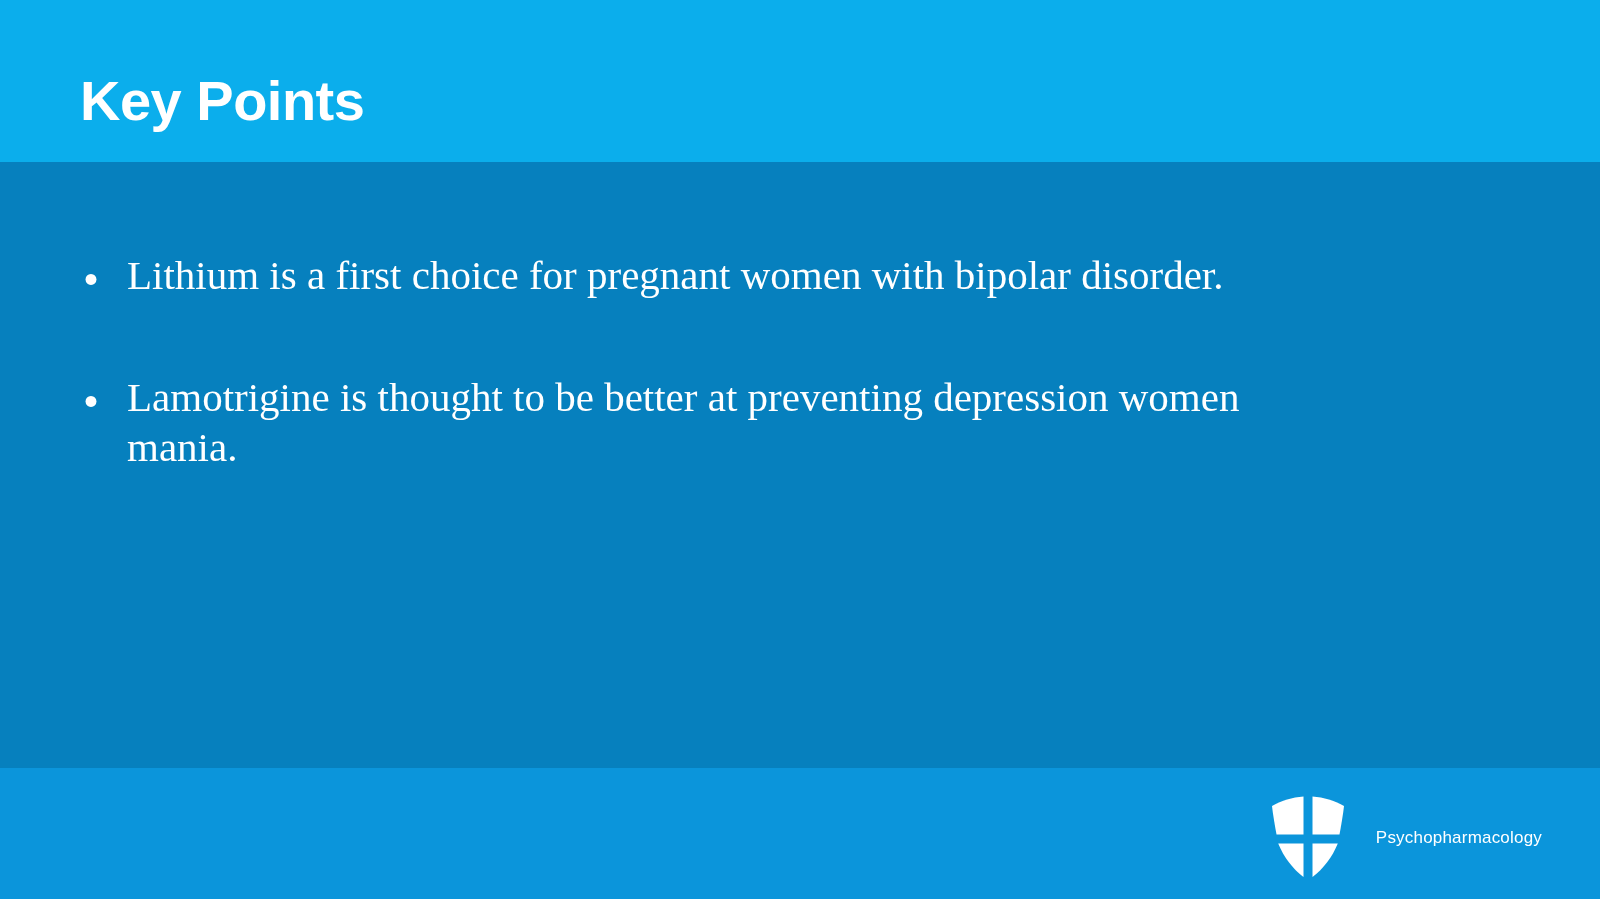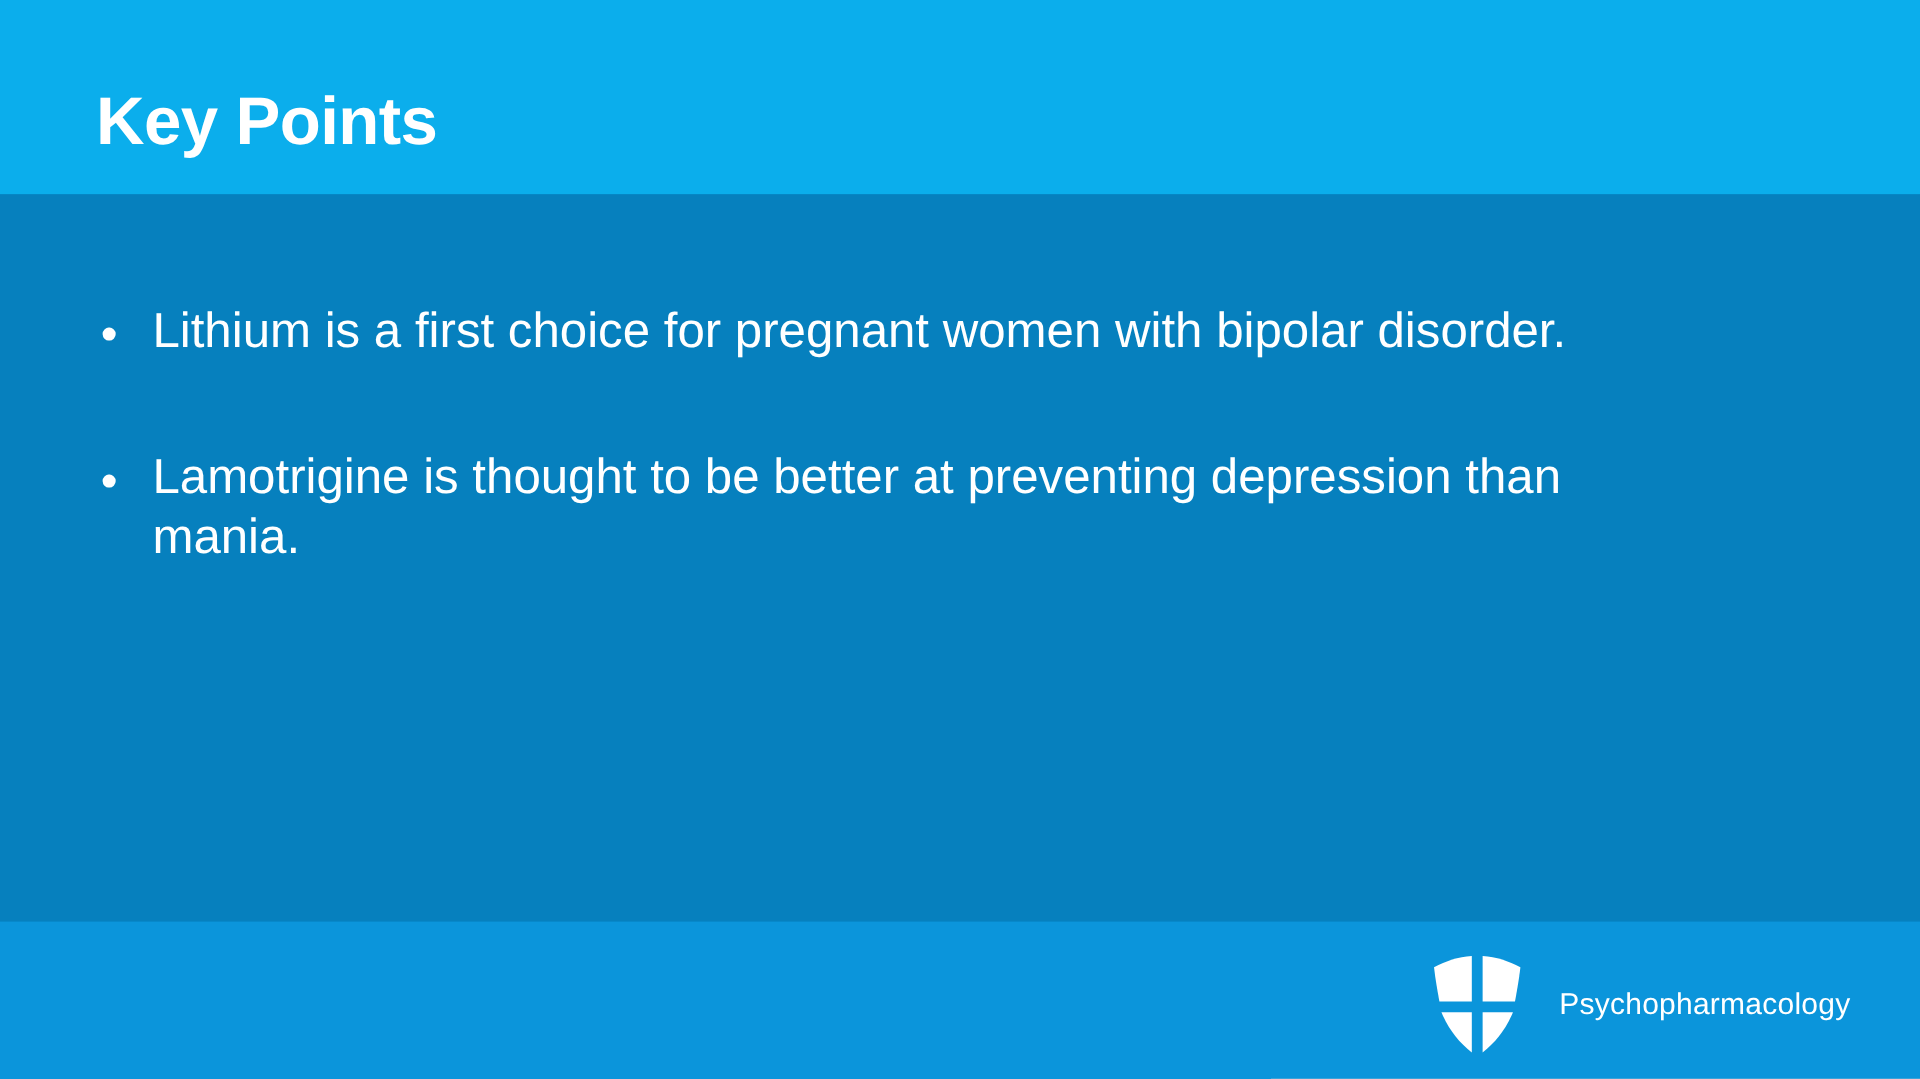--- a/index.html
+++ b/index.html
@@ -68,20 +68,21 @@
     padding-left: 4px;
     box-sizing: border-box;
   }
   .bullet-text {
     flex: 1 1 auto;
     color: #ffffff;
     font-size: 41px;
     line-height: 50px;
     font-weight: normal;
     max-width: 1180px;
+    font-family: Liberation Serif, serif;
   }
   
   .footer {
     position: absolute;
     left: 0;
     top: 768px;
     width: 1600px;
     height: 131px;
     background: #0b95db;
   }
@@ -94,21 +95,21 @@
   }
   .brand-logo {
     width: 76px;
     height: 86px;
     flex: 0 0 auto;
     display: block;
   }
   .brand-text {
     margin-left: 30px;
     color: #ffffff;
-    font-size: 25px;
+    font-size: 17px;
     line-height: 33px;
     font-weight: normal;
     letter-spacing: 0.2px;
   }
   .brand-line {
     display: block;
     white-space: nowrap;
   }
 </style>
 </head>
@@ -123,21 +124,21 @@
   <div class="body-area">
     <div class="bullet-list">
 
       <div class="bullet-item">
         <span class="bullet-marker">•</span>
         <span class="bullet-text">Lithium is a first choice for pregnant women with bipolar disorder.</span>
       </div>
 
       <div class="bullet-item">
         <span class="bullet-marker">•</span>
-        <span class="bullet-text">Lamotrigine is thought to be better at preventing depression than mania.</span>
+        <span class="bullet-text">Lamotrigine is thought to be better at preventing depression women mania.</span>
       </div>
 
     </div>
   </div>
 
   <div class="footer">
     <div class="brand">
 
       <svg class="brand-logo" viewBox="0 0 76 86">
 

